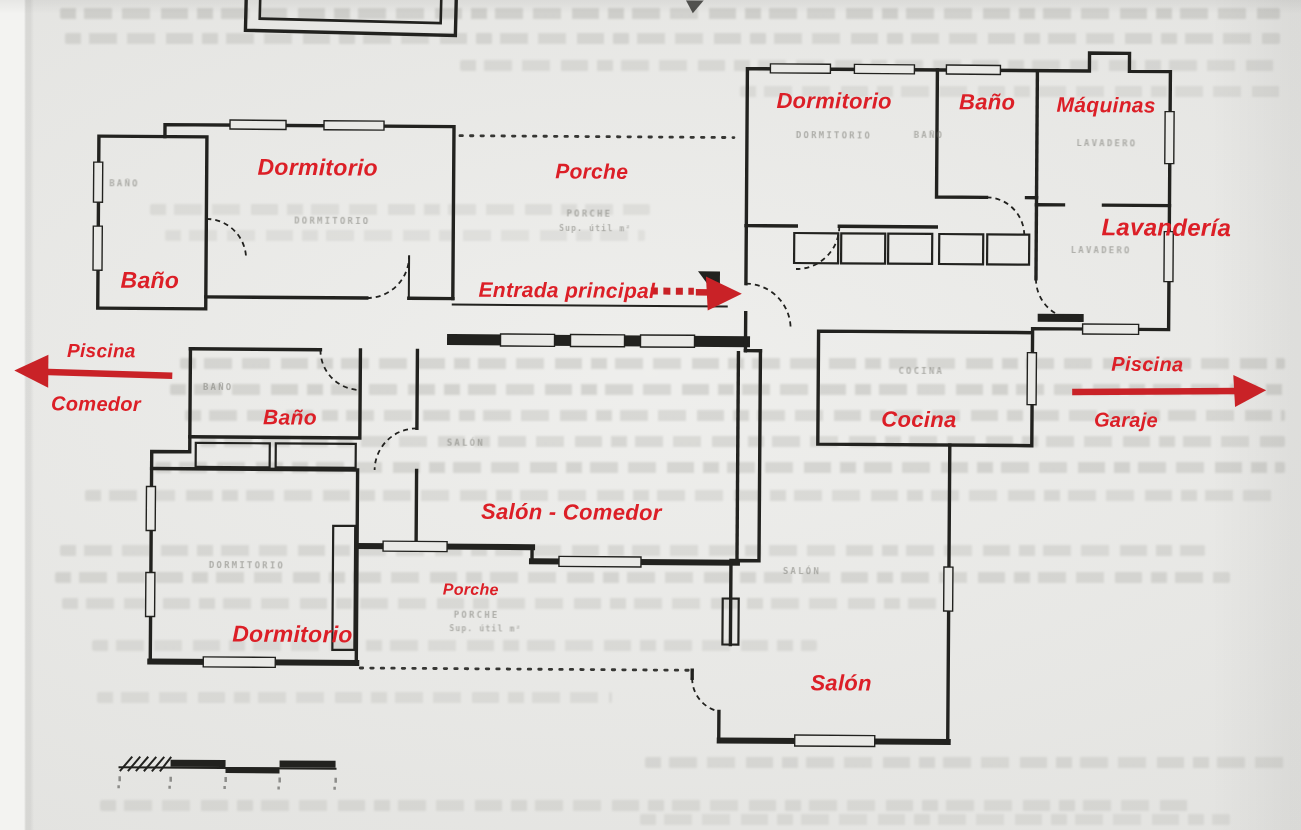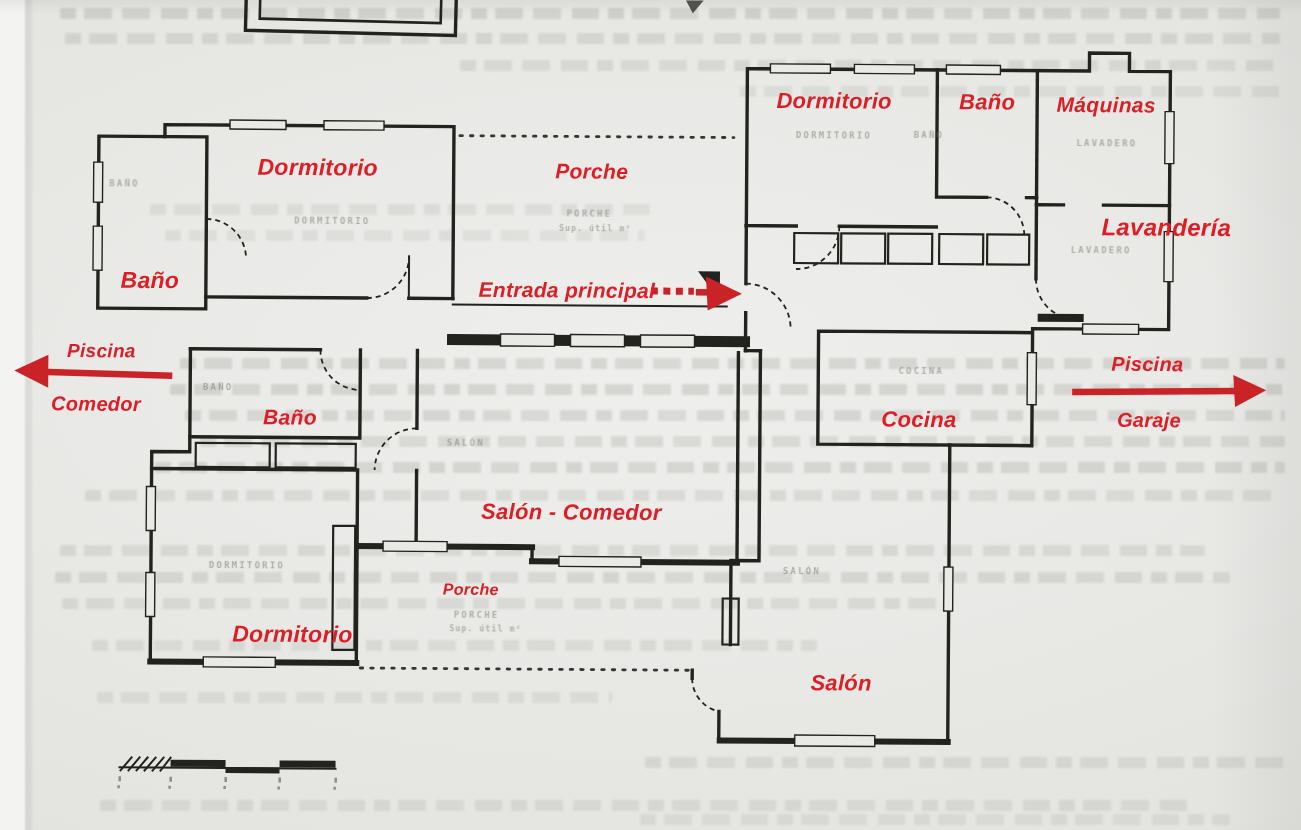--- a/index.html
+++ b/index.html
@@ -236,16 +236,16 @@
   <span class="rlabel" style="left: 290px; top: 420px; font-size: 21px;">Baño</span>
   <span class="rlabel" style="left: 572px; top: 513px; font-size: 22px;">Salón - Comedor</span>
   <span class="rlabel" style="left: 472px; top: 591px; font-size: 16px;">Porche</span>
   <span class="rlabel" style="left: 294px; top: 637px; font-size: 23px;">Dormitorio</span>
   <span class="rlabel" style="left: 832px; top: 100px; font-size: 22px;">Dormitorio</span>
   <span class="rlabel" style="left: 985px; top: 100px; font-size: 22px;">Baño</span>
   <span class="rlabel" style="left: 1104px; top: 102px; font-size: 21px;">Máquinas</span>
   <span class="rlabel" style="left: 1165px; top: 224px; font-size: 24px;">Lavandería</span>
   <span class="rlabel" style="left: 919px; top: 418px; font-size: 22px;">Cocina</span>
   <span class="rlabel" style="left: 1147px; top: 361px; font-size: 20px;">Piscina</span>
-  <span class="rlabel" style="left: 1149px; top: 417px; font-size: 20px;">Garaje</span>
+  <span class="rlabel" style="left: 1126px; top: 417px; font-size: 20px;">Garaje</span>
   <span class="rlabel" style="left: 843px; top: 682px; font-size: 22px;">Salón</span>
 
 </div>
 
 </body></html>

